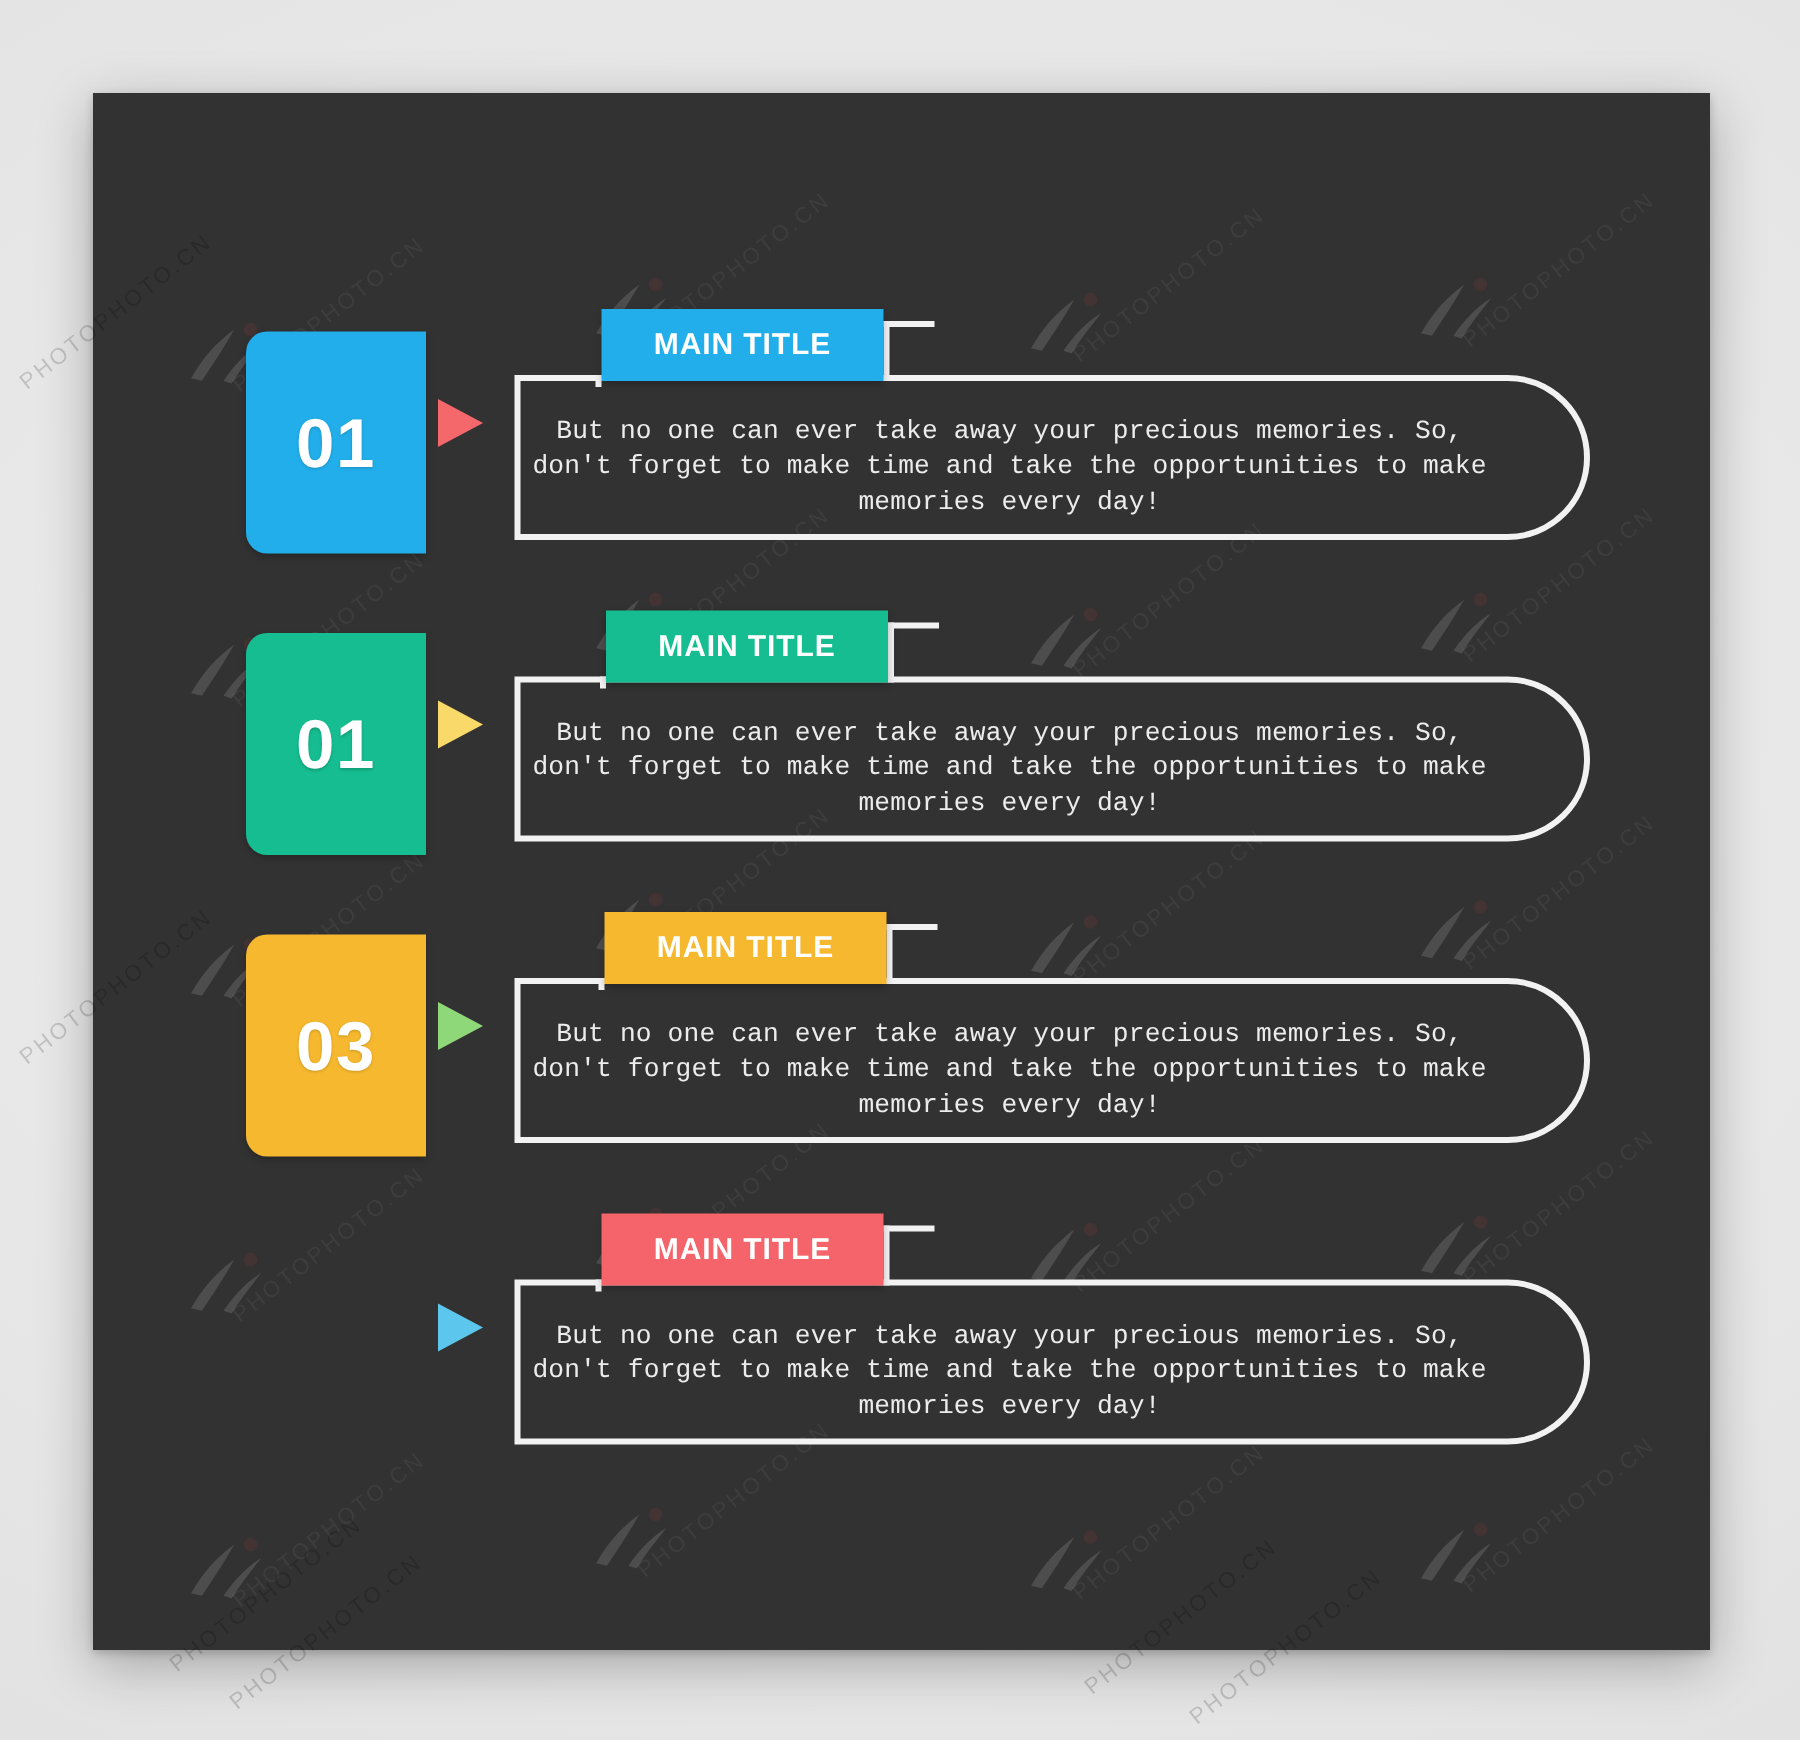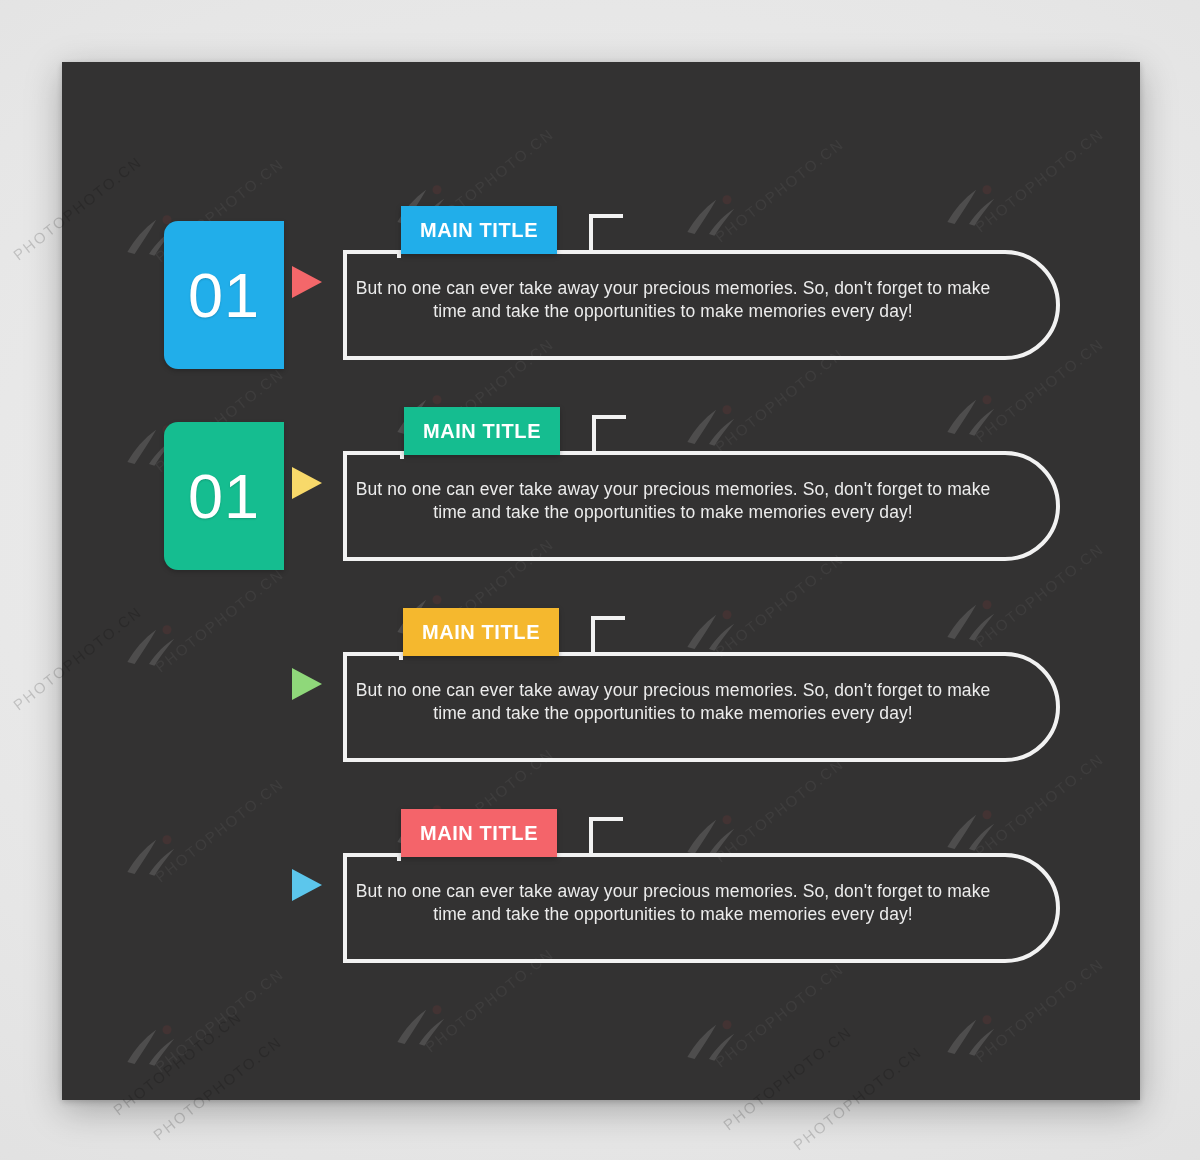--- a/index.html
+++ b/index.html
@@ -47,21 +47,21 @@
   .row{position:absolute;left:0;width:1078px;height:185px;}
   .numbox{
     position:absolute;
     left:102px;
     width:120px;height:148px;
     border-radius:14px 0 0 14px;
     display:flex;align-items:center;justify-content:center;
     box-shadow:0 2px 5px rgba(0,0,0,.22);
   }
   .numbox .num{
-    font-size:63px;font-weight:normal;color:#ffffff;
+    font-size:46px;font-weight:bold;color:#ffffff;
     letter-spacing:1px;line-height:1;
     text-shadow:0 1px 2px rgba(0,0,0,.18);
   }
   .arrow{
     position:absolute;
     left:230px;
     width:0;height:0;
     border-top:16px solid transparent;
     border-bottom:16px solid transparent;
     border-left:30px solid #f4676a;
@@ -78,25 +78,26 @@
   }
   .body-text{
     position:absolute;
     left:281px;
     width:660px;
     text-align:center;
     color:#ececec;
     font-size:17.5px;
     line-height:1.33;
     letter-spacing:.1px;
+    font-family:Liberation Mono, monospace;
   }
   
   .title-tab{
     position:absolute;
-    width:156px;height:48px;
+    width:188px;height:48px;
     display:flex;align-items:center;justify-content:center;
     box-shadow:0 2px 5px rgba(0,0,0,.25);
   }
   .title-tab .tt{
     font-size:20px;font-weight:bold;color:#ffffff;
     letter-spacing:.6px;
   }
   
   .tab-stub{
     position:absolute;
@@ -312,20 +313,23 @@
     <div class="tab-stub-top" style="left:530px;top:9px;width:34px;"></div>
     <div class="tab-stub" style="left:338px;top:45px;height:8px;"></div>
 
     <div class="title-tab" style="left:342px;top:1px;background:#15bd90">
       <span class="tt">MAIN TITLE</span>
     </div>
 
     <div class="body-text" style="top:72px">But no one can ever take away your precious memories. So, don't forget to make time and take the opportunities to make memories every day!</div>
   </div>
       <div class="row" style="top: 545px;">
+    <div class="numbox" style="top:16px;background:#f5b82e">
+      <span class="num">03</span>
+    </div>
 
     <div class="arrow" style="top:61px;border-left-color:#8fd87a"></div>
 
     <div class="body-outline" style="top:45px"></div>
 
     <div class="tab-stub" style="left:529px;top:9px;height:40px;"></div>
     <div class="tab-stub-top" style="left:529px;top:9px;width:34px;"></div>
     <div class="tab-stub" style="left:337px;top:45px;height:8px;"></div>
 
     <div class="title-tab" style="left:341px;top:1px;background:#f5b82e">

